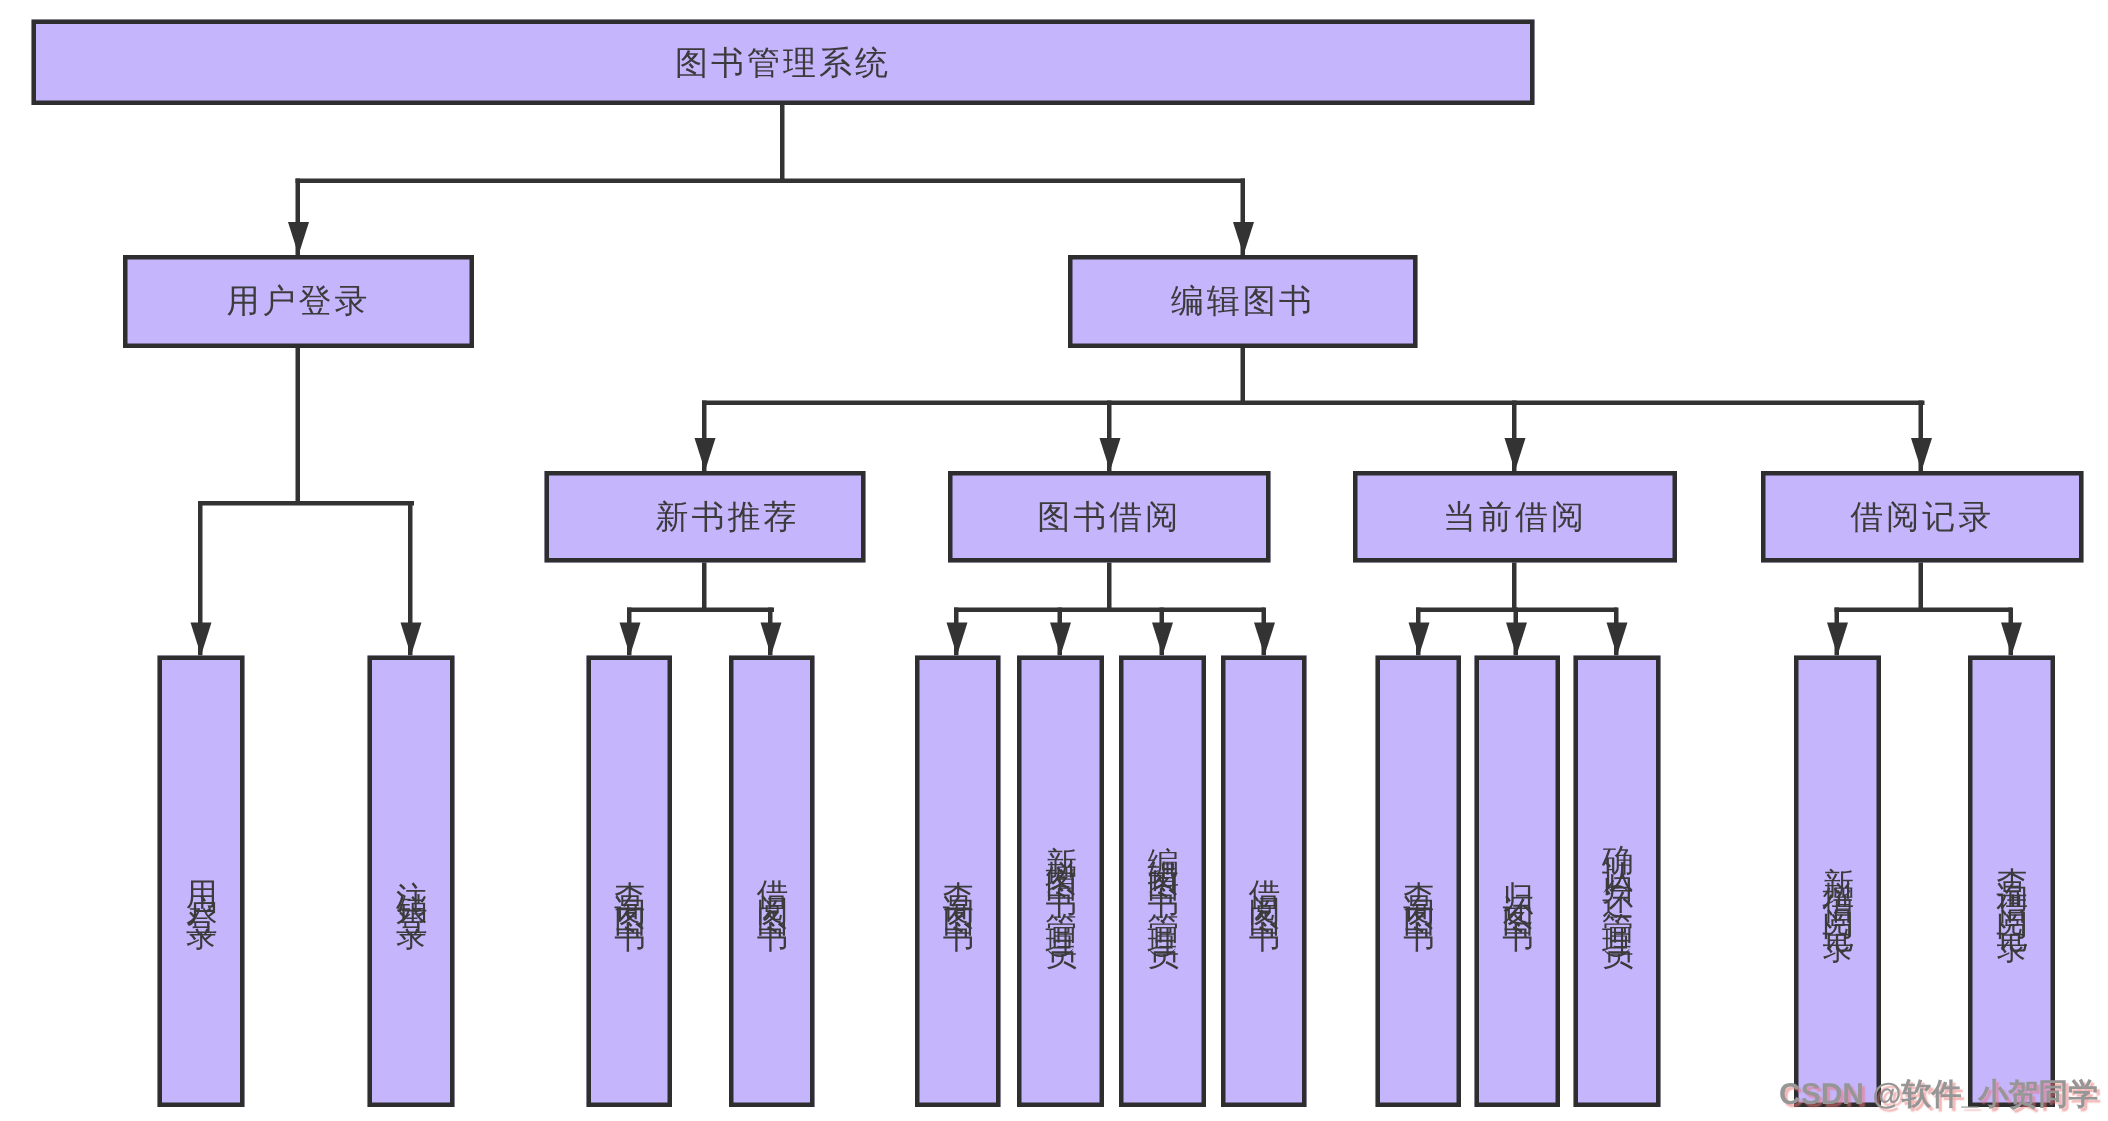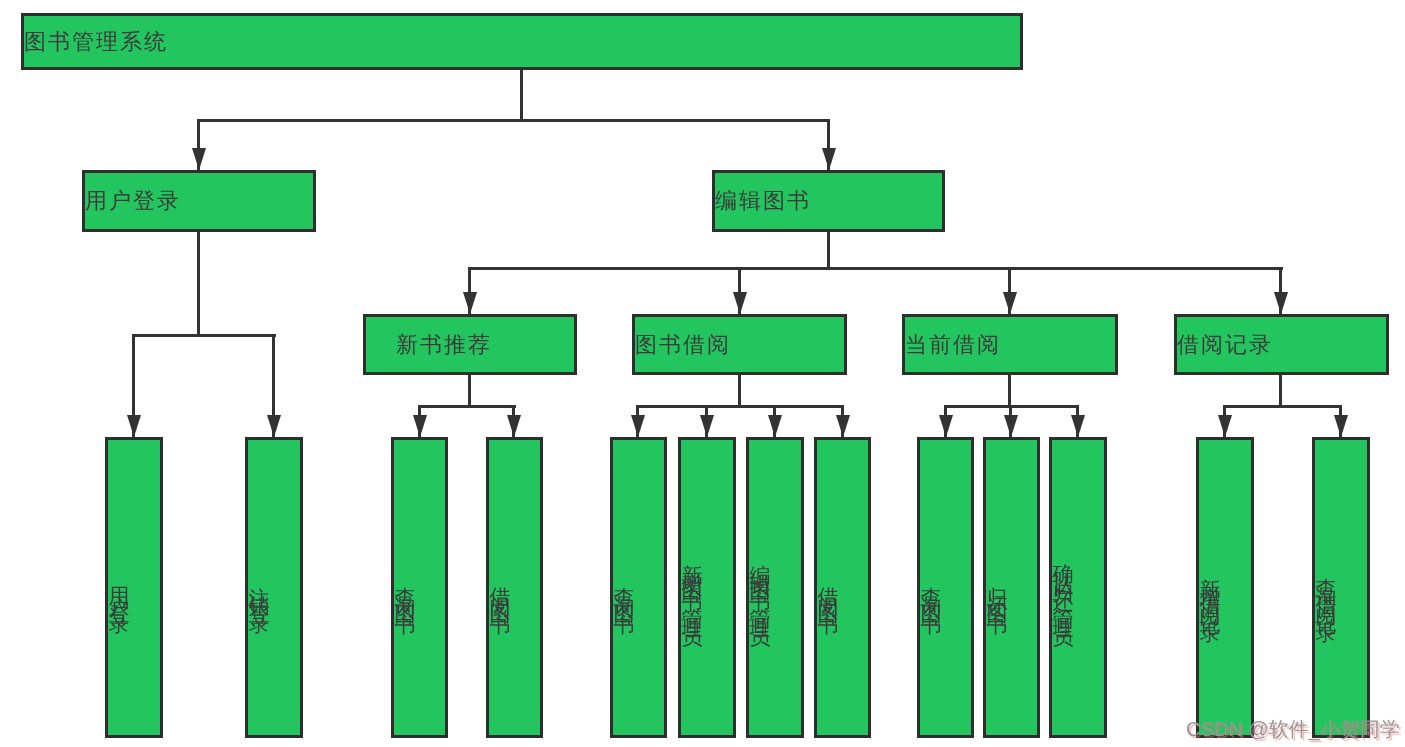--- a/index.html
+++ b/index.html
@@ -11,24 +11,25 @@
   #canvas {
     position: relative;
     width: 1405px;
     height: 747px;
     background: #ffffff;
     overflow: hidden;
   }
   .node {
     position: absolute;
     box-sizing: border-box;
-    background: #22c55e;
+    background: #c4b5fd;
     border: 3px solid #2e2e2e;
     display: flex;
     align-items: center;
+    justify-content: center;
     color: #3b3b3b;
   }
   .h-node .lbl {
     font-size: 22px;
     letter-spacing: 2px;
     line-height: 1;
     white-space: nowrap;
   }
   .leaf .lbl {
     writing-mode: vertical-rl;
@@ -54,20 +55,21 @@
   }
   .watermark {
     position: absolute;
     left: 1186px;
     top: 716px;
     font-size: 20px;
     color: #969696;
     text-shadow: 2px 2px 1px rgba(233, 116, 116, 0.55);
     white-space: nowrap;
     z-index: 10;
+    font-weight: bold;
   }
 </style>
 </head>
 <body>
 
 <div id="canvas">
 
   <div class="node h-node" style="left:21px; top:13px; width:1002px; height:57px;">
     <span class="lbl">图书管理系统</span>
   </div>

